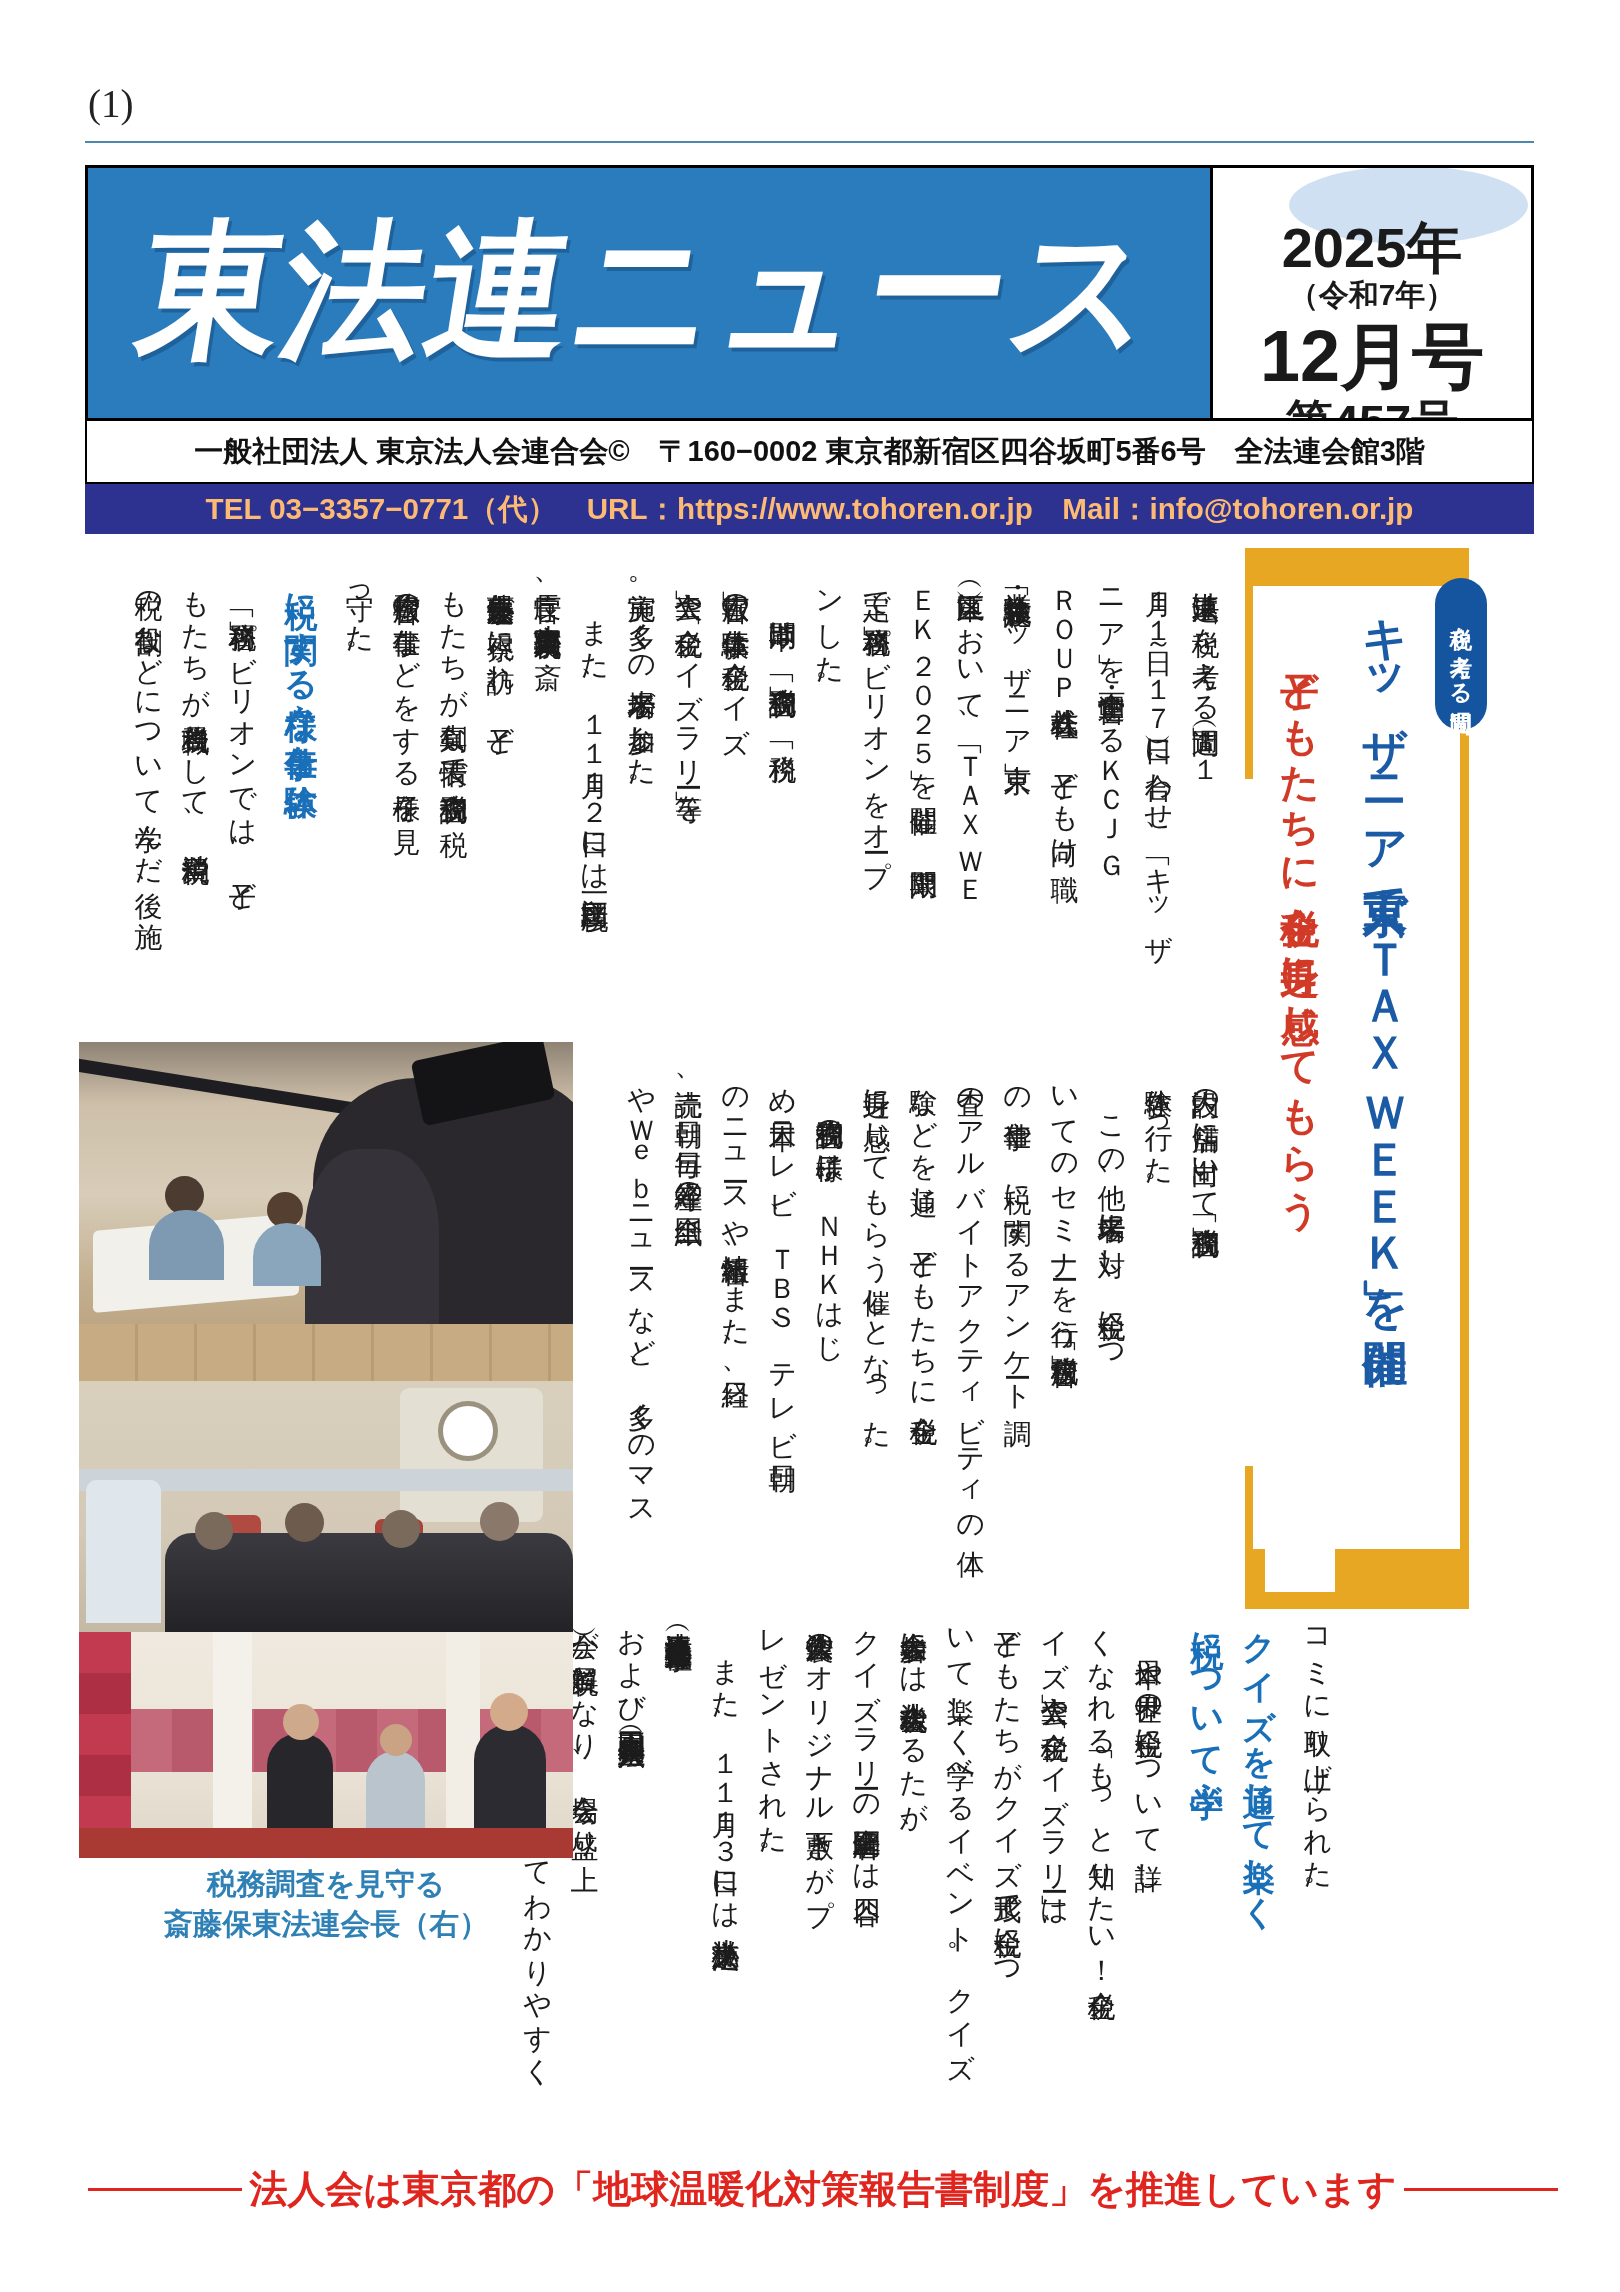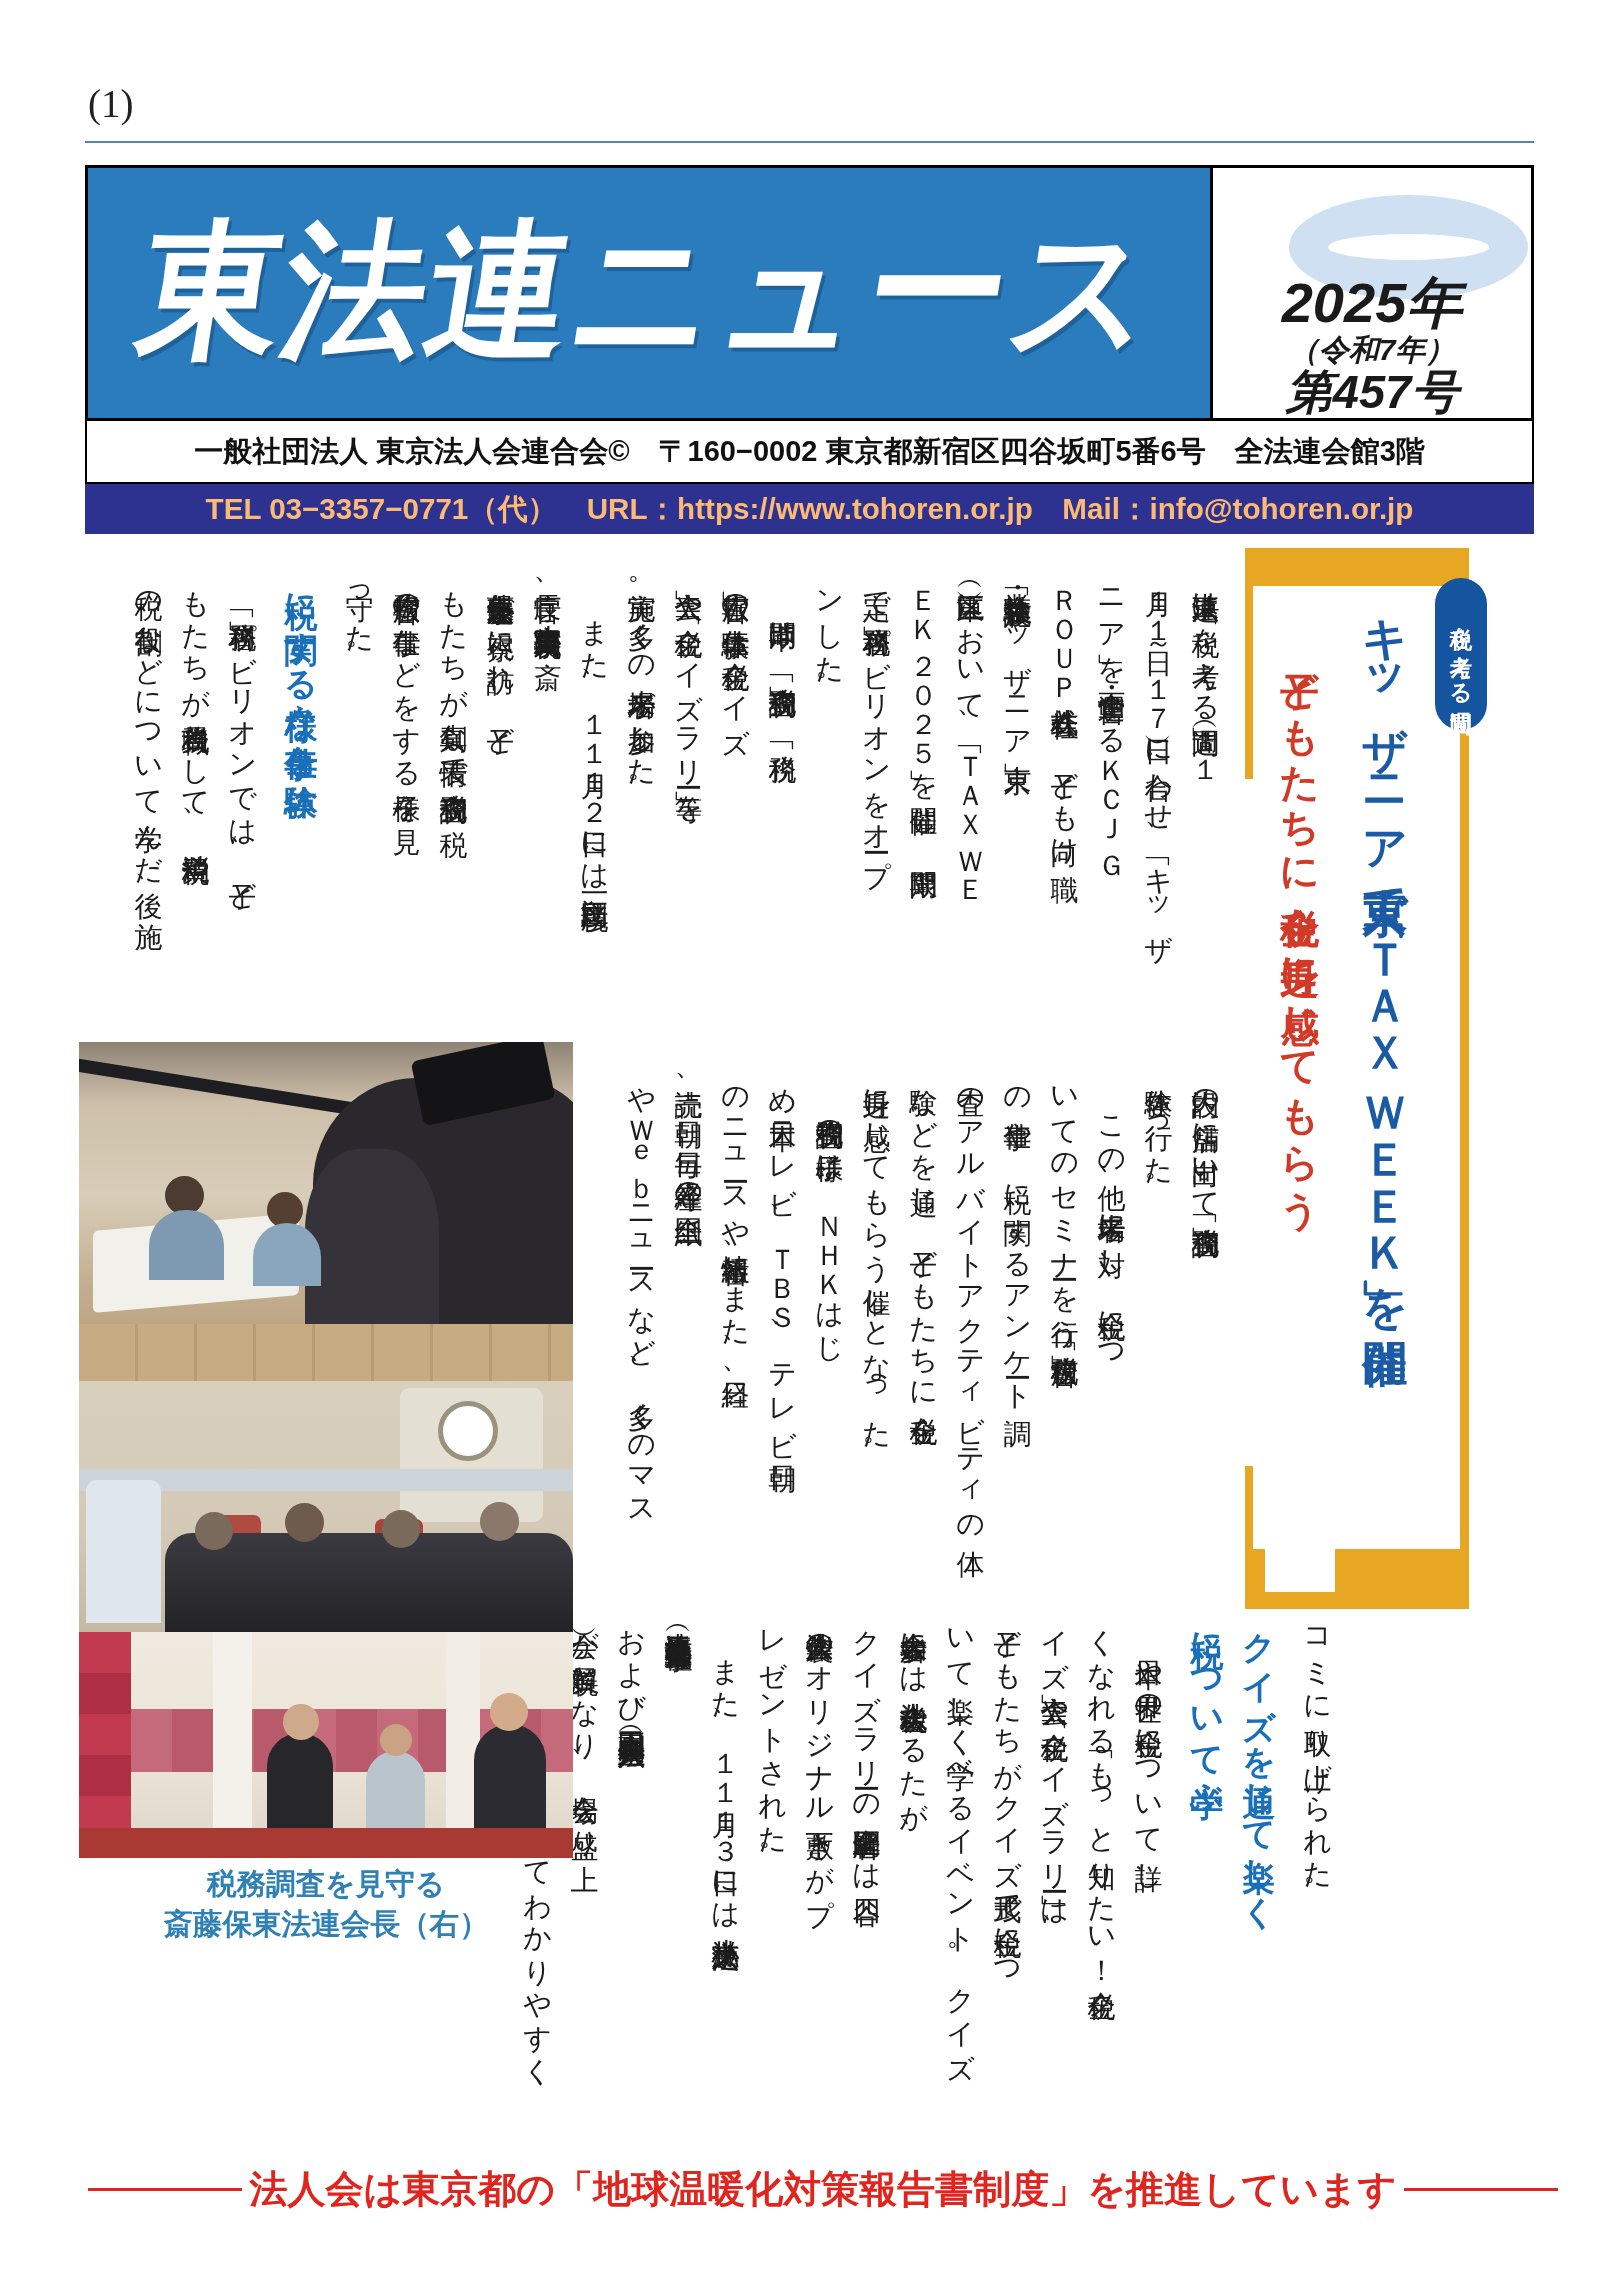--- a/index.html
+++ b/index.html
@@ -16,21 +16,21 @@
             font-family:"Liberation Sans","DejaVu Sans",sans-serif;}
   .mast-main{display:flex;height:256px;border:3.6px solid #000;box-sizing:border-box;}
   .logo-area{width:1122px;background:#2b7cbd;position:relative;display:flex;align-items:center;
              justify-content:center;overflow:hidden;border-right:3.6px solid #000;}
   .logo{color:#fff;font-size:142px;font-weight:900;transform:skewX(-9deg) scaleY(1.05);
         letter-spacing:1.8px;white-space:nowrap;text-shadow:3.6px 3.6px 0 rgba(10,50,90,.35);}
   .issue-area{flex:1;background:#fff;position:relative;overflow:hidden;
               display:flex;flex-direction:column;align-items:center;justify-content:center;}
   .wm{position:absolute;opacity:.85;}
   .wm-ring{width:161px;height:161px;border:39px solid #c5dbee;border-radius:50%;right:-36px;bottom:-27px;}
-  .issue-area>div{position:relative;z-index:2;line-height:1.1;text-align:right;font-weight:bold;font-style:italic;}
+  .issue-area>div{position:relative;z-index:2;line-height:1.1;text-align:right;font-weight:bold;}
   .iy{font-size:56px;}
   .ie{font-size:30px;}
   .im{font-size:72px;margin-top:5.4px;}
   .in{font-size:47px;}
 
   .addr-strip{height:63px;border:2.7px solid #000;border-top:none;box-sizing:border-box;
               display:flex;align-items:center;justify-content:center;background:#fff;
               font-size:29px;font-weight:bold;color:#111;white-space:nowrap;}
   .tel-bar{height:50px;background:#2d3190;display:flex;align-items:center;justify-content:center;
            color:#fdba74;font-size:29.6px;font-weight:bold;white-space:nowrap;}
@@ -138,20 +138,21 @@
   <div class="masthead">
     <div class="mast-main">
       <div class="logo-area">
         <div class="logo">東法連ニュース</div>
       </div>
       <div class="issue-area">
 
         <div class="wm wm-ring"></div>
         <div class="iy">2025年</div>
         <div class="ie">（令和7年）</div>
+        <div class="im">12月号</div>
         <div class="in">第457号</div>
       </div>
     </div>
     <div class="addr-strip">一般社団法人 東京法人会連合会©　〒160−0002 東京都新宿区四谷坂町5番6号　全法連会館3階</div>
     <div class="tel-bar">TEL 03−3357−0771（代）　URL：https://www.tohoren.or.jp　Mail：info@tohoren.or.jp</div>
   </div>
 
   <div class="frame">
     <div class="gold g-top"></div>
     <div class="gold g-right"></div>

